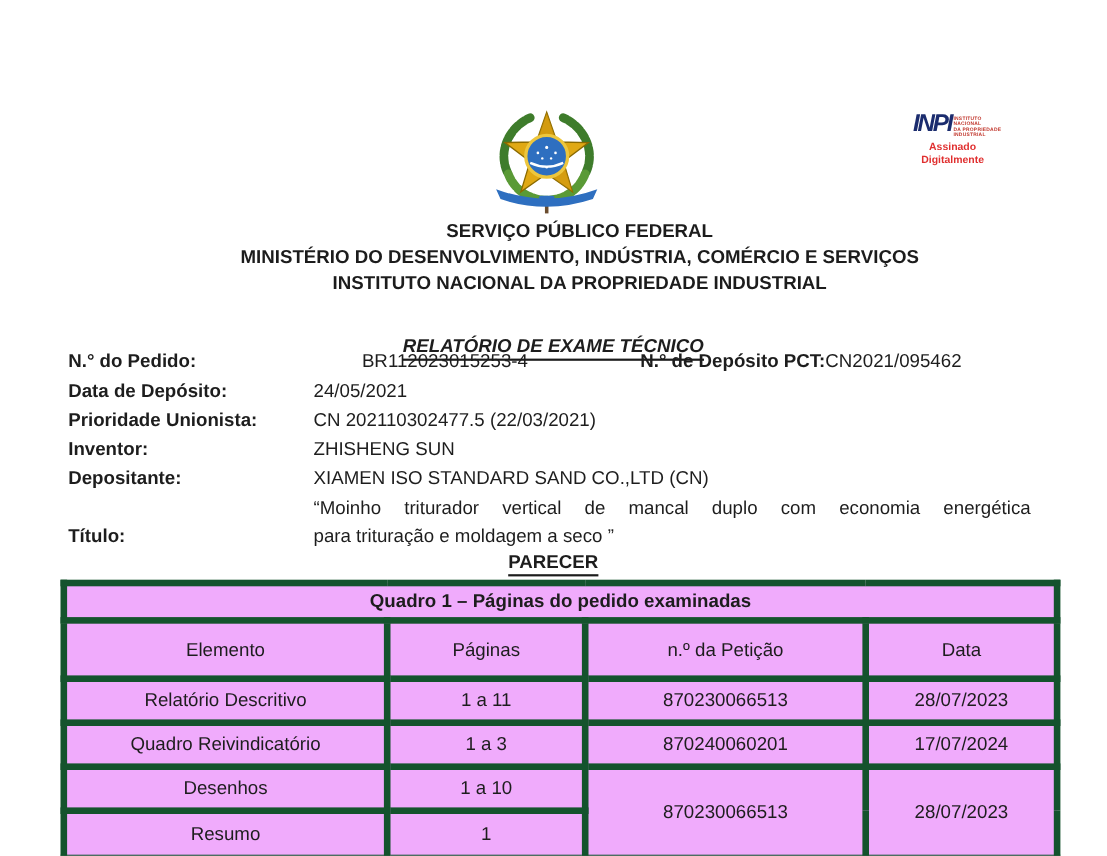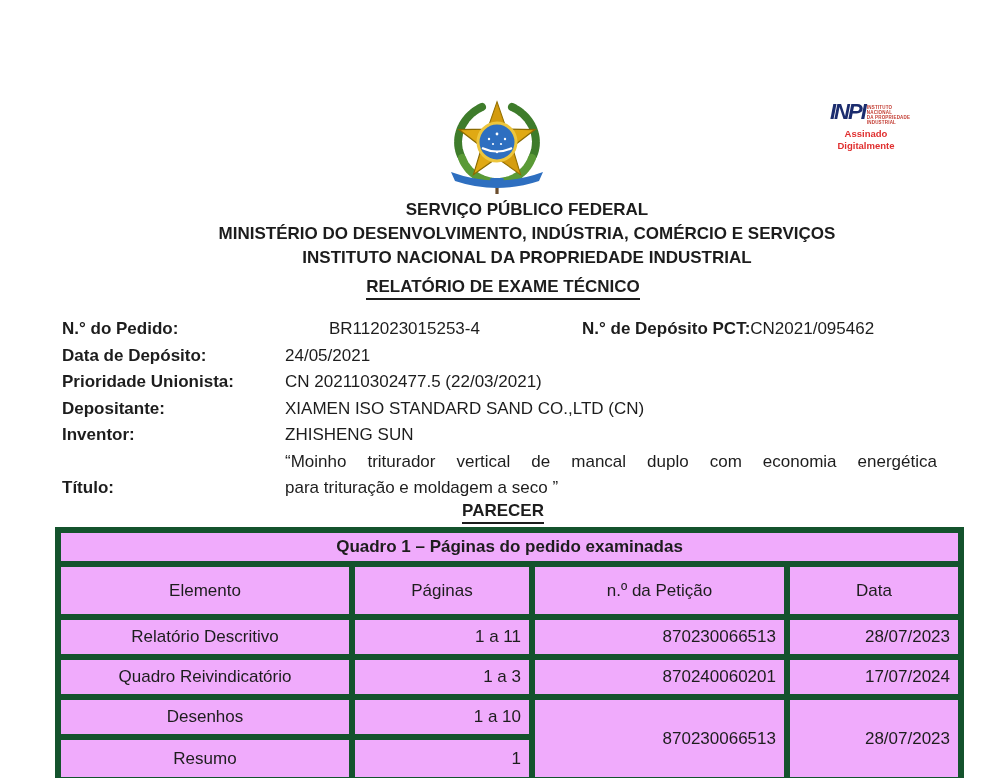--- a/index.html
+++ b/index.html
@@ -60,23 +60,24 @@
     width: 100%;
     text-align: center;
     font-weight: bold;
     font-size: 17px;
     line-height: 24px;
     color: #1c1c1c;
     margin-left: 24px;
   }
   .doc-title-wrap {
     position: absolute;
-    top: 277px; left: 0;
+    top: 305px; left: 0;
     width: 100%;
     text-align: center;
+    font-style: italic;
   }
   .doc-title {
     display: inline-block;
     font-weight: bold;
     font-size: 17px;
     border-bottom: 2px solid #1c1c1c;
     padding-bottom: 1px;
   }
 
   
@@ -128,21 +129,21 @@
     text-align: center;
     height: 34px;
   }
   .tbl-colhead {
     font-weight: normal;
     text-align: center;
     height: 53px;
     vertical-align: middle;
   }
   .cell-left  { text-align: center;  height: 40px; vertical-align: middle; margin-left: 36px; }
-  .cell-center{ text-align: right; height: 40px; vertical-align: middle; margin-left: 44px; }
+  .cell-center{ text-align: center; height: 40px; vertical-align: middle; margin-left: 44px; }
   .row-last td { height: 43px; }
 
   .col-elemento { width: 294px; }
   .col-paginas  { width: 180px; }
   .col-peticao  { width: 255px; }
   .col-data     { width: 174px; }
 </style>
 </head>
 <body>
 
@@ -212,26 +213,26 @@
   </div>
   <div class="field-row">
     <span class="field-label">Data de Depósito:</span>
     <span class="field-value">24/05/2021</span>
   </div>
   <div class="field-row">
     <span class="field-label">Prioridade Unionista:</span>
     <span class="field-value">CN 202110302477.5 (22/03/2021)</span>
   </div>
   <div class="field-row">
+    <span class="field-label">Inventor:</span>
+    <span class="field-value">ZHISHENG SUN</span>
+  </div>
+  <div class="field-row">
     <span class="field-label">Depositante:</span>
     <span class="field-value">XIAMEN ISO STANDARD SAND CO.,LTD (CN)</span>
-  </div>
-  <div class="field-row">
-    <span class="field-label">Inventor:</span>
-    <span class="field-value">ZHISHENG SUN</span>
   </div>
   <div class="field-row">
     <span class="field-label">Título:</span>
     <span class="field-value titulo-value">
       <div class="just-line">“Moinho triturador vertical de mancal duplo com economia energética</div>
       <div>para trituração e moldagem a seco ”</div>
     </span>
   </div>
 </div>
 

